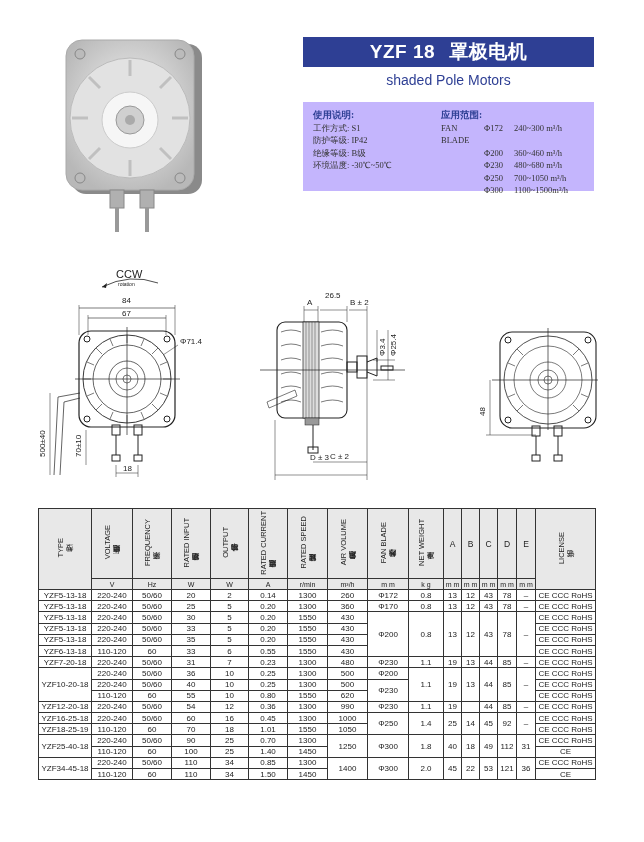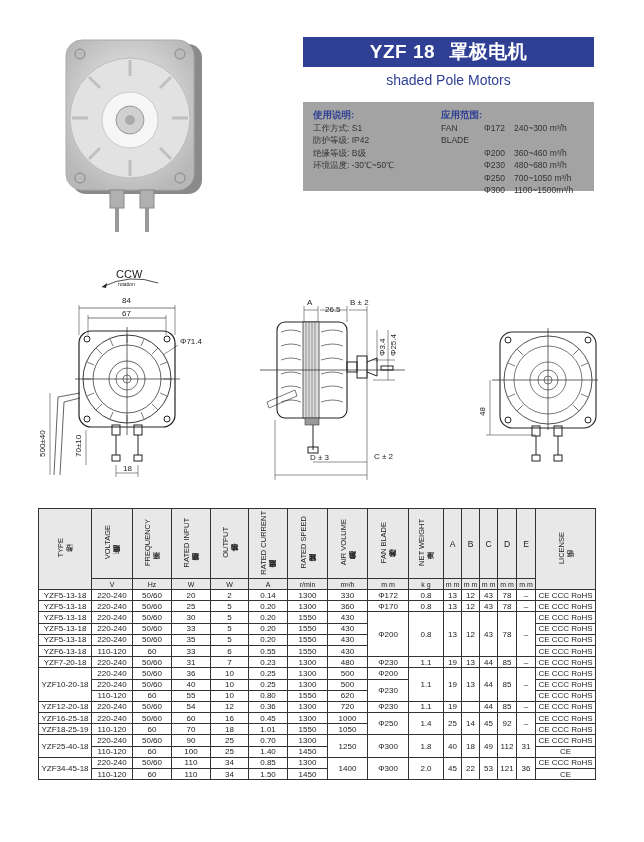--- a/index.html
+++ b/index.html
@@ -8,21 +8,21 @@
 
   
   .photo { position: absolute; left: 58px; top: 28px; width: 150px; height: 210px; }
 
   
   .title-bar { position: absolute; left: 303px; top: 37px; width: 291px; height: 30px; background: #2e3f94;
     color: #fff; font-weight: bold; font-size: 19px; display: flex; align-items: center; justify-content: center; letter-spacing: 0.5px; }
   .title-bar .zh { margin-left: 14px; text-align: right; }
   .subtitle { position: absolute; left: 303px; top: 72px; width: 291px; text-align: center; color: #2e3f94; font-size: 14px; }
 
-  .spec-box { position: absolute; left: 303px; top: 102px; width: 291px; height: 89px; background: #a3a3a3; font-size: 8.5px; color: #333; }
+  .spec-box { position: absolute; left: 303px; top: 102px; width: 291px; height: 89px; background: #c4b5fd; font-size: 8.5px; color: #333; font-family: Liberation Serif, serif; }
   .spec-left { position: absolute; left: 10px; top: 7px; line-height: 12.5px; }
   .spec-right { position: absolute; left: 138px; top: 7px; line-height: 12.5px; }
   .spec-head { color: #2e3f94; font-weight: bold; font-size: 9.5px; }
   .fan-row { display: flex; }
   .fan-row .lbl { width: 43px; }
   .fan-row .dia { width: 30px; }
 
   
   .drawing { position: absolute; }
   .dim { font-size: 8px; color: #222; position: absolute; white-space: nowrap; }
@@ -229,25 +229,25 @@
     <line x1="118" y1="90" x2="140" y2="90" stroke="#222" stroke-width="0.5"></line>
     <path d="M12 112 L40 100 L42 106 L14 118 z" fill="none" stroke="#222" stroke-width="0.6"></path>
     <rect x="50" y="128" width="14" height="7" fill="#999" stroke="#222" stroke-width="0.5"></rect>
     <line x1="58" y1="135" x2="58" y2="160" stroke="#222"></line>
     <rect x="53" y="157" width="10" height="6" fill="none" stroke="#222"></rect>
     <line x1="58" y1="172" x2="112" y2="172" stroke="#222" stroke-width="0.5"></line>
     <line x1="20" y1="185" x2="112" y2="185" stroke="#222" stroke-width="0.5"></line>
     <line x1="20" y1="130" x2="20" y2="190" stroke="#222" stroke-width="0.5"></line>
   </svg>
   <span class="dim" style="left:52px; top:8px;">A</span>
-  <span class="dim" style="left:70px; top:15px;">26.5</span>
+  <span class="dim" style="left:70px; top:1px;">26.5</span>
   <span class="dim" style="left:95px; top:8px;">B ± 2</span>
   <span class="dim vtext" style="left:123px; top:66px;">Φ3.4</span>
   <span class="dim vtext" style="left:134px; top:66px;">Φ25.4</span>
-  <span class="dim" style="left:75px; top:162px;margin-left:44px;">C ± 2</span>
+  <span class="dim" style="left:75px; top:162px;">C ± 2</span>
   <span class="dim" style="left:55px; top:163px;text-align:right;">D ± 3</span>
 </div>
 
 <div class="drawing" style="left:470px; top:320px; width:150px; height:160px;">
   <svg width="150" height="160" viewBox="0 0 150 160" style="position:absolute;left:0;top:0;">
     <rect x="30" y="12" width="96" height="96" rx="12" fill="none" stroke="#222" stroke-width="1.1"></rect>
     <circle cx="78" cy="60" r="44" fill="none" stroke="#222" stroke-width="0.8"></circle>
     <circle cx="78" cy="60" r="34" fill="none" stroke="#222" stroke-width="0.6"></circle>
     <circle cx="78" cy="60" r="18" fill="none" stroke="#222" stroke-width="0.6"></circle>
     <circle cx="78" cy="60" r="10" fill="none" stroke="#222" stroke-width="0.6"></circle>
@@ -338,21 +338,21 @@
   <tbody>
 
     <tr>
       <td>YZF5-13-18</td>
       <td>220-240</td>
       <td>50/60</td>
       <td>20</td>
       <td>2</td>
       <td>0.14</td>
       <td>1300</td>
-      <td>330</td>
+      <td>260</td>
       <td>Φ172</td>
       <td>0.8</td>
       <td>13</td>
       <td>12</td>
       <td>43</td>
       <td>78</td>
       <td>–</td>
       <td>CE CCC RoHS</td>
     </tr>
 
@@ -487,21 +487,21 @@
     </tr>
 
     <tr>
       <td>YZF12-20-18</td>
       <td>220-240</td>
       <td>50/60</td>
       <td>54</td>
       <td>12</td>
       <td>0.36</td>
       <td>1300</td>
-      <td>720</td>
+      <td>990</td>
       <td>Φ230</td>
       <td>1.1</td>
       <td>19</td>
       <td></td>
       <td>44</td>
       <td>85</td>
       <td>–</td>
       <td>CE CCC RoHS</td>
     </tr>
 

